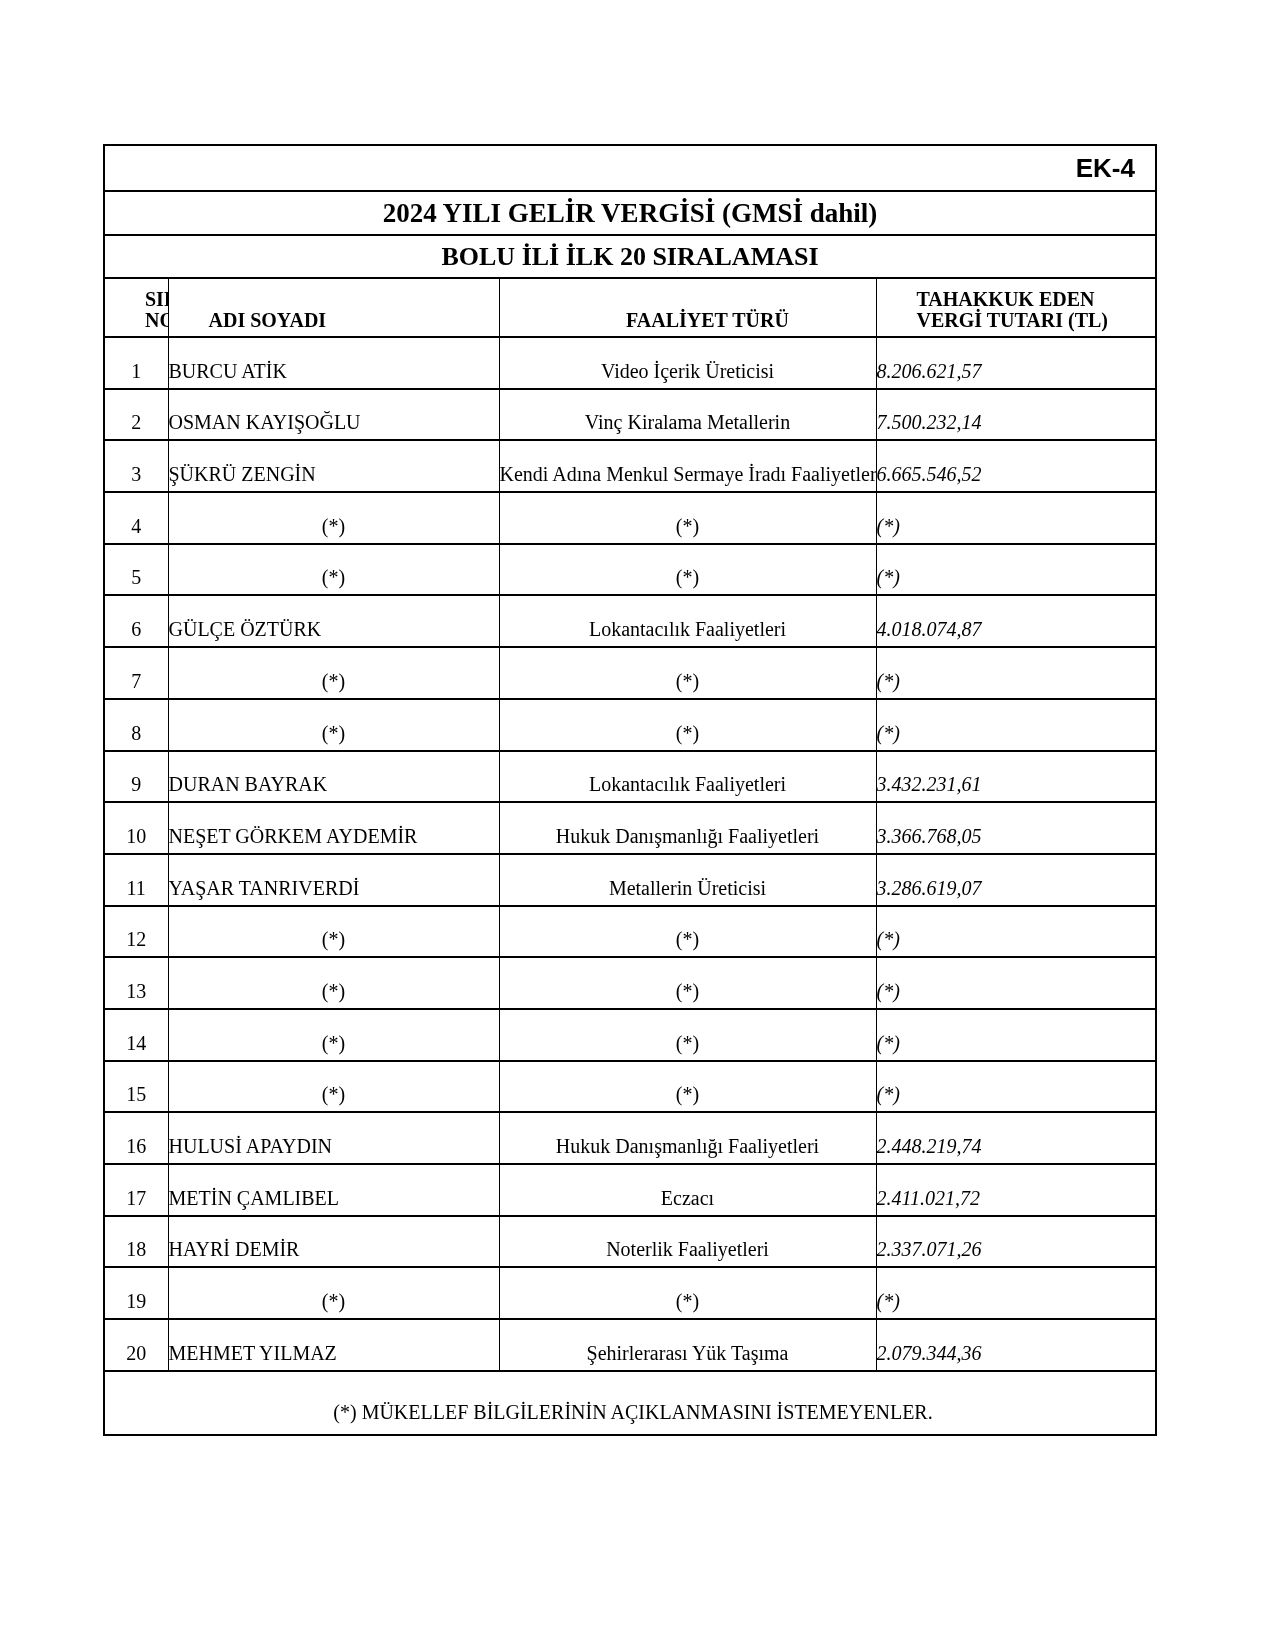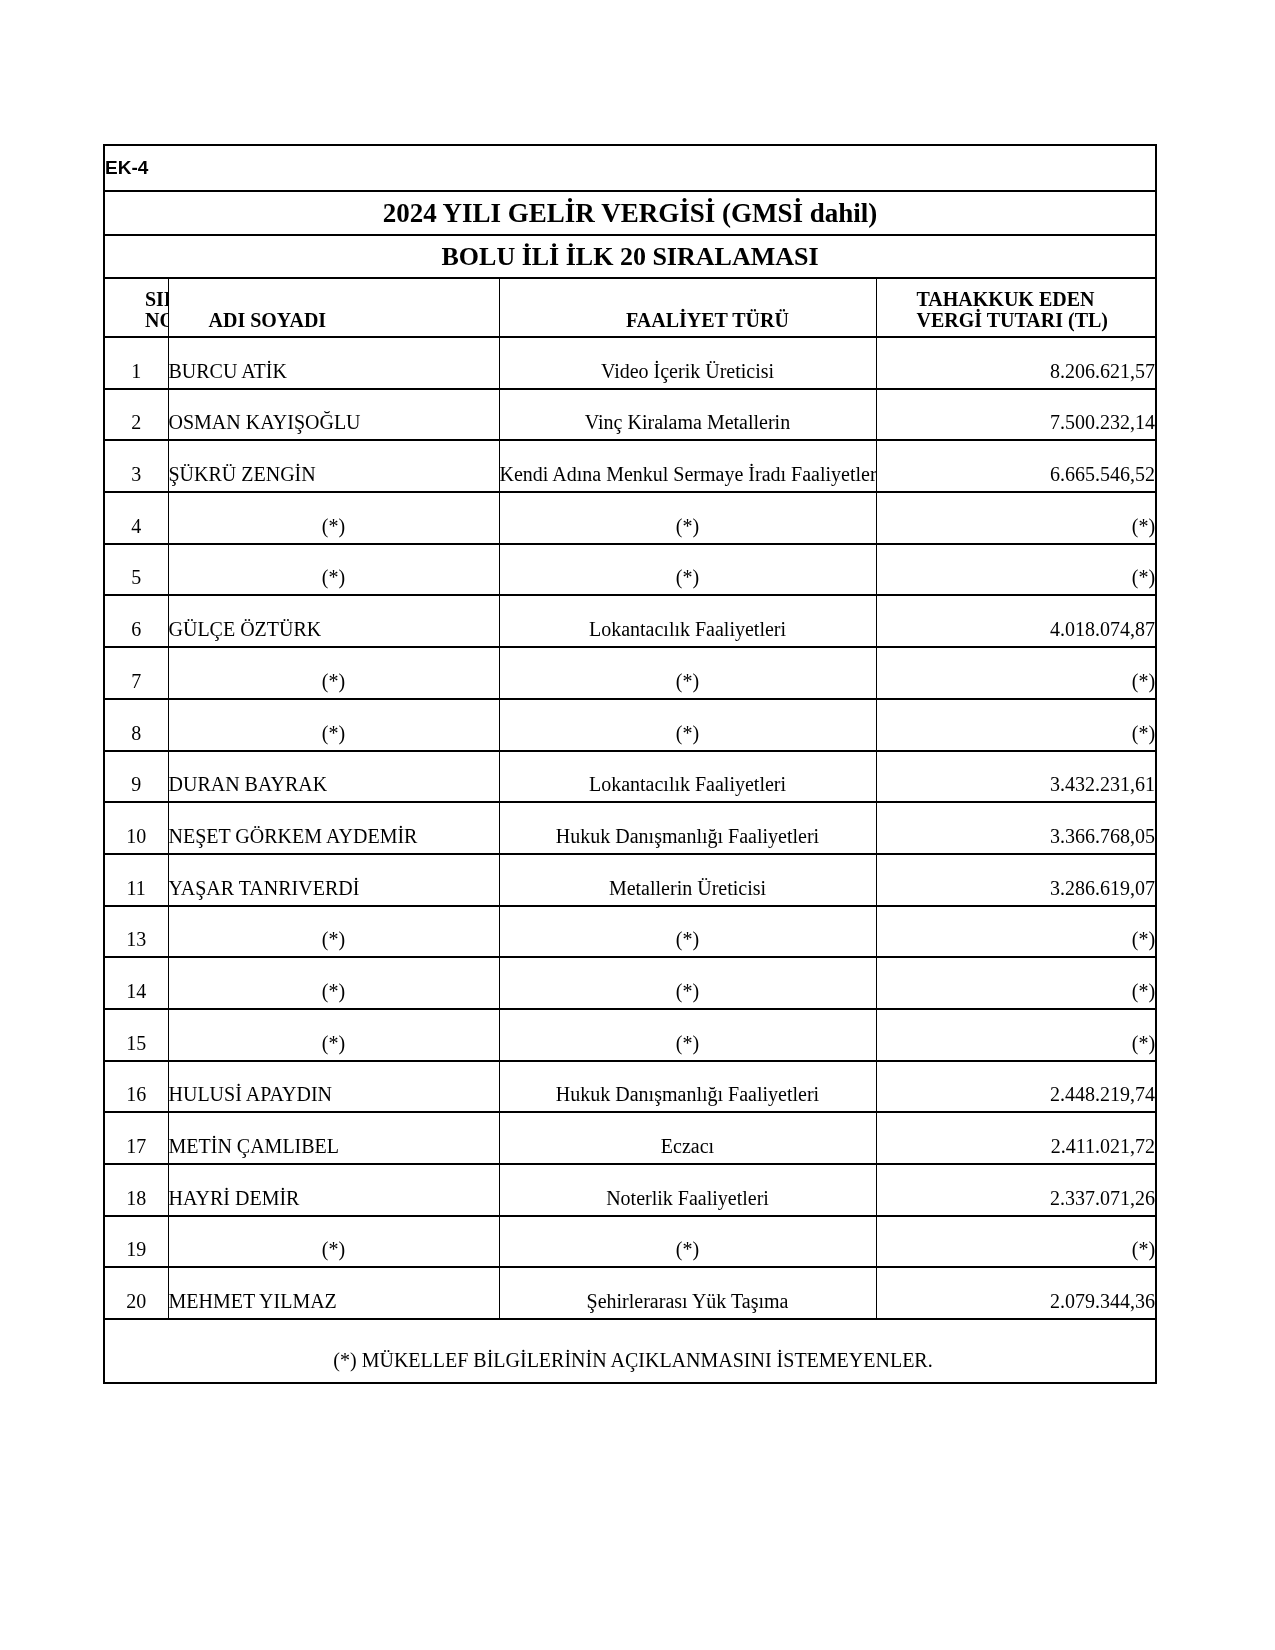--- a/index.html
+++ b/index.html
@@ -34,26 +34,26 @@
     white-space: nowrap;
     padding: 0;
   }
   col.c-no       { width: 64px; }
   col.c-name     { width: 331px; }
   col.c-activity { width: 377px; }
   col.c-amount   { width: 280px; }
 
   tr.r-tag td {
     height: 44px;
-    text-align: left;
+    text-align: right;
     vertical-align: middle;
     font-family: "Liberation Sans", "DejaVu Sans", sans-serif;
     font-weight: bold;
-    font-size: 19px;
-    padding-right: 3px;
+    font-size: 26px;
+    padding-right: 20px;
   }
   tr.r-title td {
     height: 42px;
     text-align: center;
     vertical-align: middle;
     font-weight: bold;
     font-size: 27px;
   }
   tr.r-subtitle td {
     height: 41px;
@@ -80,21 +80,21 @@
     height: 43.7px;
     font-size: 20px;
     line-height: 1.05;
     vertical-align: bottom;
     padding-bottom: 6px;
   }
   td.d-no       { text-align: center; }
   td.d-name     { text-align: left; padding-left: 5px; margin-left: 48px; }
   td.d-name.masked { text-align: center; padding-left: 0; }
   td.d-activity { text-align: center; }
-  td.d-amount   { text-align: right; }
+  td.d-amount   { text-align: left; font-style: italic; }
 
   tr.r-foot td {
     height: 44px;
     font-size: 20px;
     text-align: center;
     vertical-align: bottom;
     padding: 8px 0 10px 6px;
   }
 </style>
 </head>
@@ -191,20 +191,26 @@
     <td class="d-activity">Hukuk Danışmanlığı Faaliyetleri</td>
     <td class="d-amount">3.366.768,05</td>
   </tr>
       <tr class="r-data">
     <td class="d-no">11</td>
     <td class="d-name">YAŞAR TANRIVERDİ</td>
     <td class="d-activity">Metallerin Üreticisi</td>
     <td class="d-amount">3.286.619,07</td>
   </tr>
       <tr class="r-data">
+    <td class="d-no">12</td>
+    <td class="d-name masked">(*)</td>
+    <td class="d-activity">(*)</td>
+    <td class="d-amount">(*)</td>
+  </tr>
+      <tr class="r-data">
     <td class="d-no">13</td>
     <td class="d-name masked">(*)</td>
     <td class="d-activity">(*)</td>
     <td class="d-amount">(*)</td>
   </tr>
       <tr class="r-data">
     <td class="d-no">14</td>
     <td class="d-name masked">(*)</td>
     <td class="d-activity">(*)</td>
     <td class="d-amount">(*)</td>

